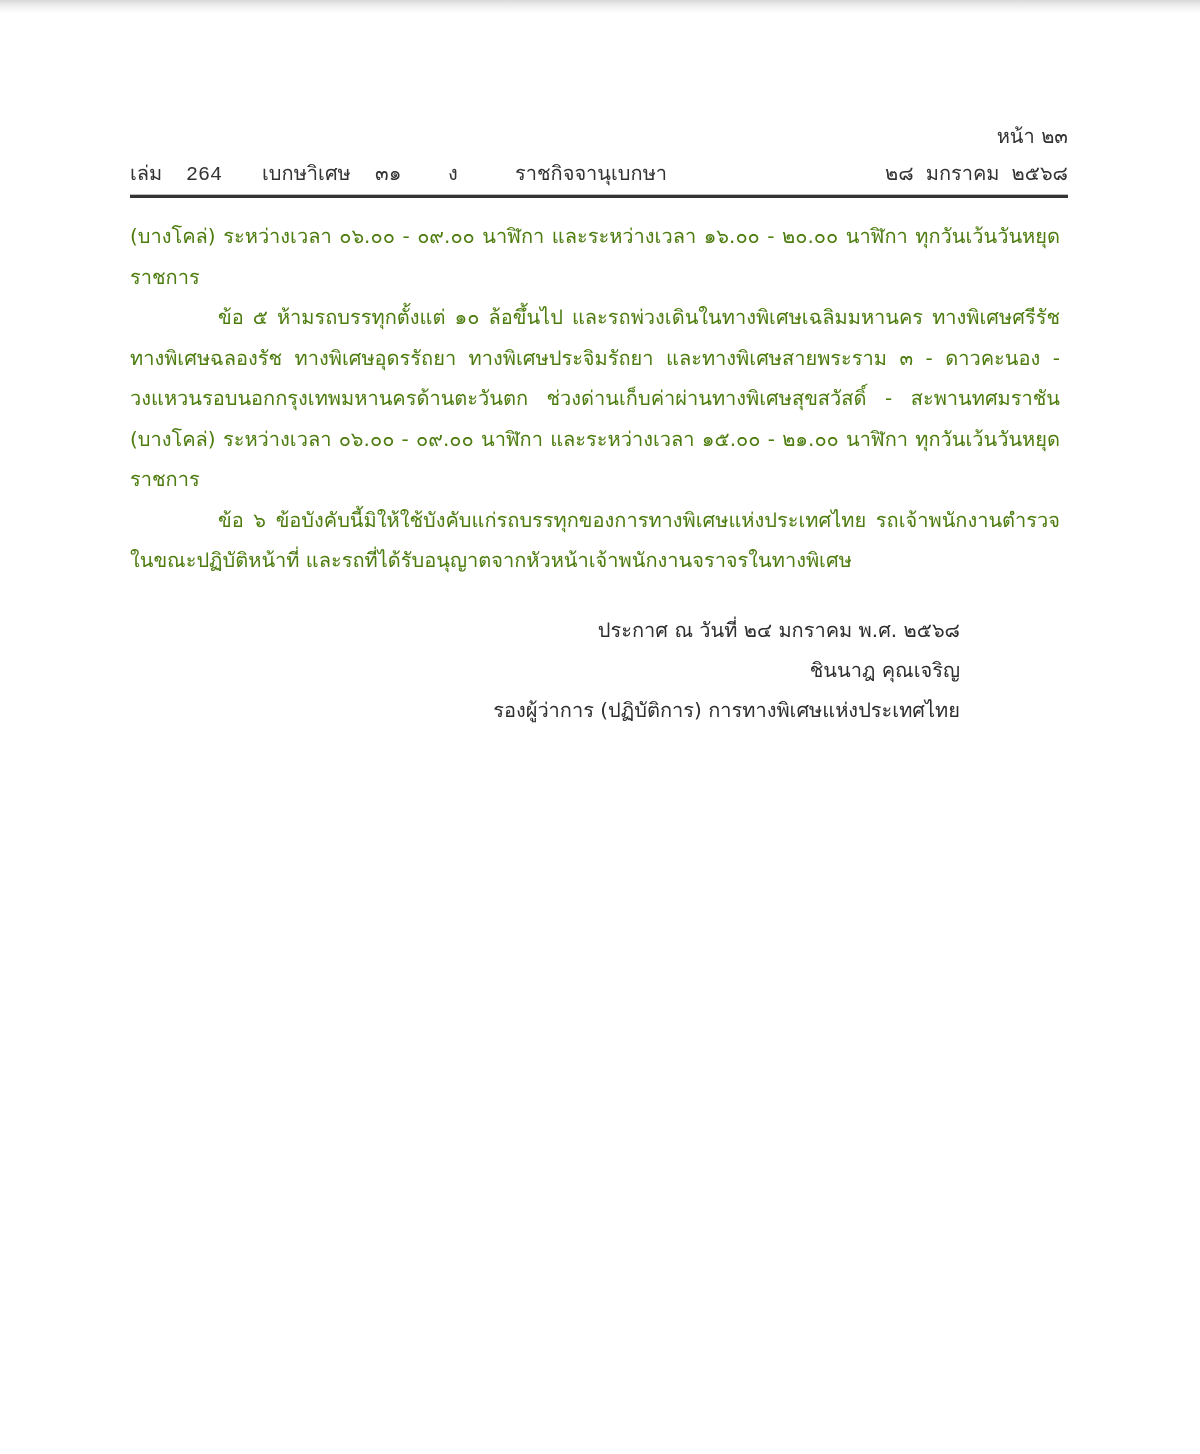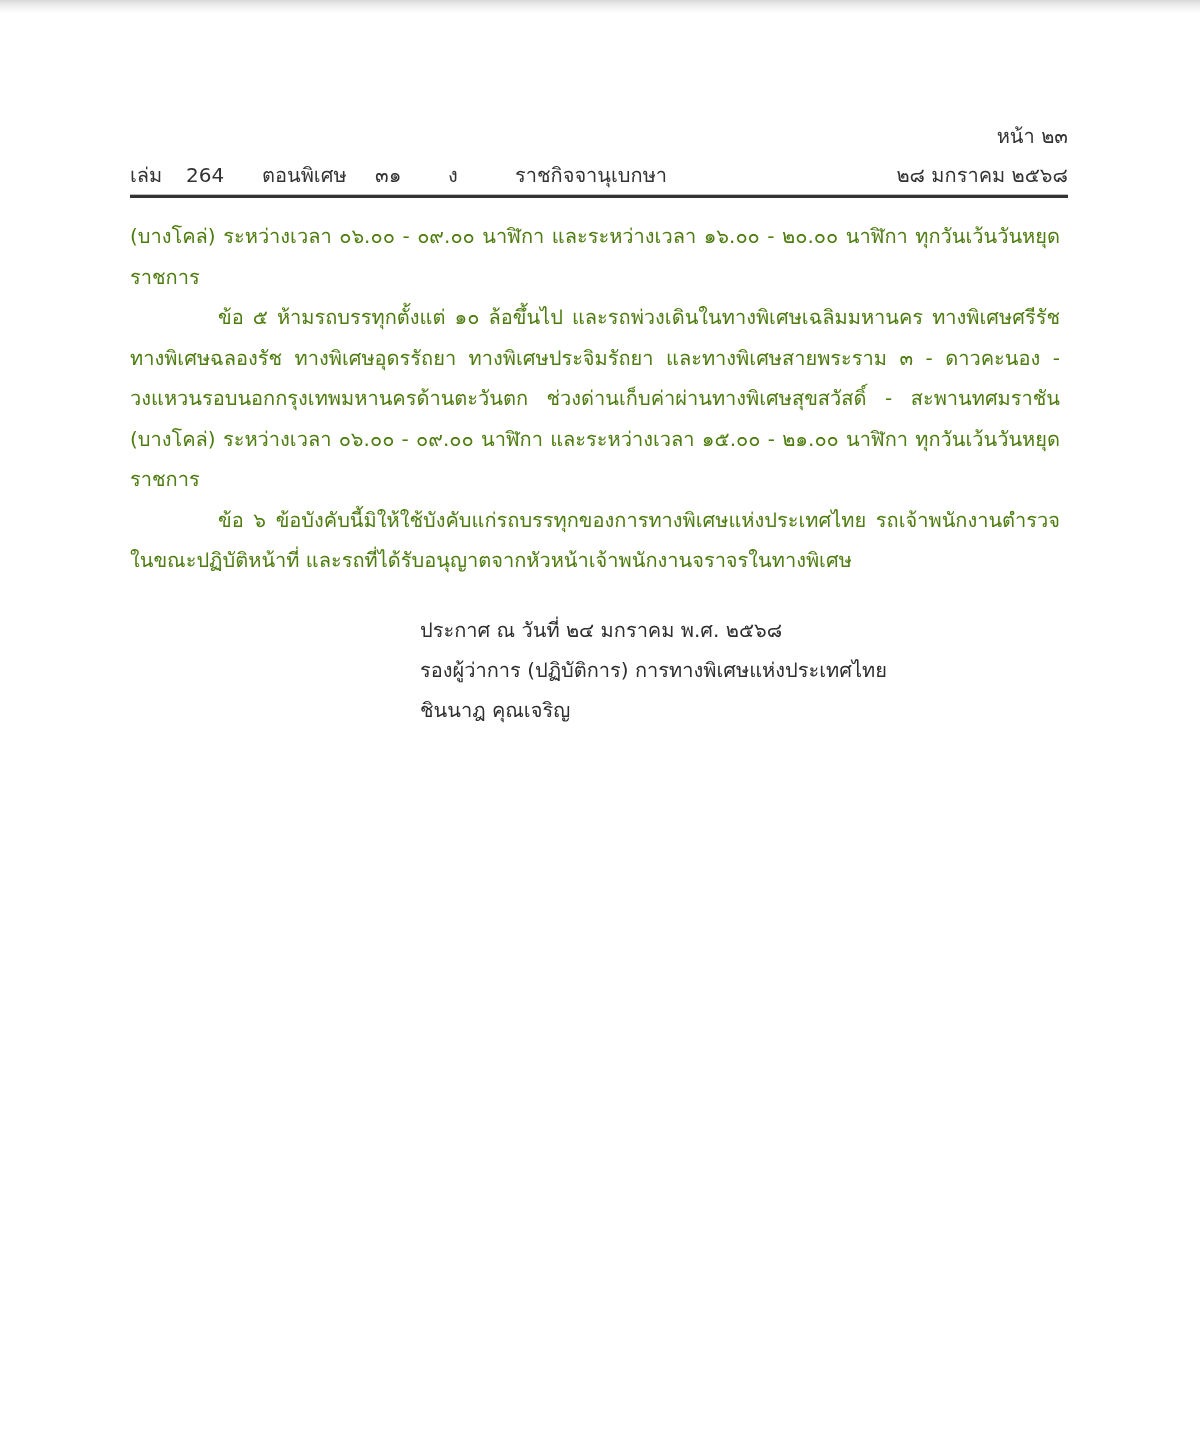--- a/index.html
+++ b/index.html
@@ -40,20 +40,21 @@
     }
     .gazette-header {
       position: absolute;
       top: 160px;
       left: 0;
       width: 938px;
       height: 30px;
       font-size: 20px;
       line-height: 30px;
       color: #333;
+      font-family: Liberation Mono, monospace;
     }
     .gazette-header span {
       position: absolute;
       top: 0;
       white-space: nowrap;
     }
     .h-volume { left: 0; }
     .h-volno { left: 56px; }
     .h-section { left: 132px; }
     .h-secno { left: 245px; }
@@ -84,55 +85,55 @@
       text-align-last: left;
     }
     .body-text p.indent {
       text-indent: 88px;
     }
     .signature {
       position: absolute;
       top: 610px;
       left: 290px;
       width: 540px;
-      text-align: left;
+      text-align: right;
       font-size: 20px;
       line-height: 40px;
       color: #2e2e2e;
     }
     .signature div {
       white-space: nowrap;
     }
   </style>
 </head>
 <body>
 
 <div class="top-shade"></div>
 
 <div class="page">
 
   <div class="page-number">หน้า ๒๓</div>
 
   <div class="gazette-header">
     <span class="h-volume">เล่ม</span>
     <span class="h-volno">264</span>
-    <span class="h-section">ตอนพิเศษ</span>
+    <span class="h-section">เบกษาิเศษ</span>
     <span class="h-secno">๓๑</span>
     <span class="h-seccat">ง</span>
     <span class="h-name">ราชกิจจานุเบกษา</span>
     <span class="h-date">๒๘ มกราคม ๒๕๖๘</span>
   </div>
 
   <div class="header-rule"></div>
 
   <div class="body-text">
     <p>(บางโคล่) ระหว่างเวลา ๐๖.๐๐ - ๐๙.๐๐ นาฬิกา และระหว่างเวลา ๑๖.๐๐ - ๒๐.๐๐ นาฬิกา ทุกวันเว้นวันหยุดราชการ</p>
     <p class="indent">ข้อ ๕ ห้ามรถบรรทุกตั้งแต่ ๑๐ ล้อขึ้นไป และรถพ่วงเดินในทางพิเศษเฉลิมมหานคร ทางพิเศษศรีรัช ทางพิเศษฉลองรัช ทางพิเศษอุดรรัถยา ทางพิเศษประจิมรัถยา และทางพิเศษสายพระราม ๓ - ดาวคะนอง - วงแหวนรอบนอกกรุงเทพมหานครด้านตะวันตก ช่วงด่านเก็บค่าผ่านทางพิเศษสุขสวัสดิ์ - สะพานทศมราชัน (บางโคล่) ระหว่างเวลา ๐๖.๐๐ - ๐๙.๐๐ นาฬิกา และระหว่างเวลา ๑๕.๐๐ - ๒๑.๐๐ นาฬิกา ทุกวันเว้นวันหยุดราชการ</p>
     <p class="indent">ข้อ ๖ ข้อบังคับนี้มิให้ใช้บังคับแก่รถบรรทุกของการทางพิเศษแห่งประเทศไทย รถเจ้าพนักงานตำรวจในขณะปฏิบัติหน้าที่ และรถที่ได้รับอนุญาตจากหัวหน้าเจ้าพนักงานจราจรในทางพิเศษ</p>
   </div>
 
   <div class="signature">
     <div>ประกาศ ณ วันที่ ๒๔ มกราคม พ.ศ. ๒๕๖๘</div>
+    <div>ชินนาฎ คุณเจริญ</div>
     <div>รองผู้ว่าการ (ปฏิบัติการ) การทางพิเศษแห่งประเทศไทย</div>
-    <div>ชินนาฎ คุณเจริญ</div>
   </div>
 
 </div>
 
 </body></html>

